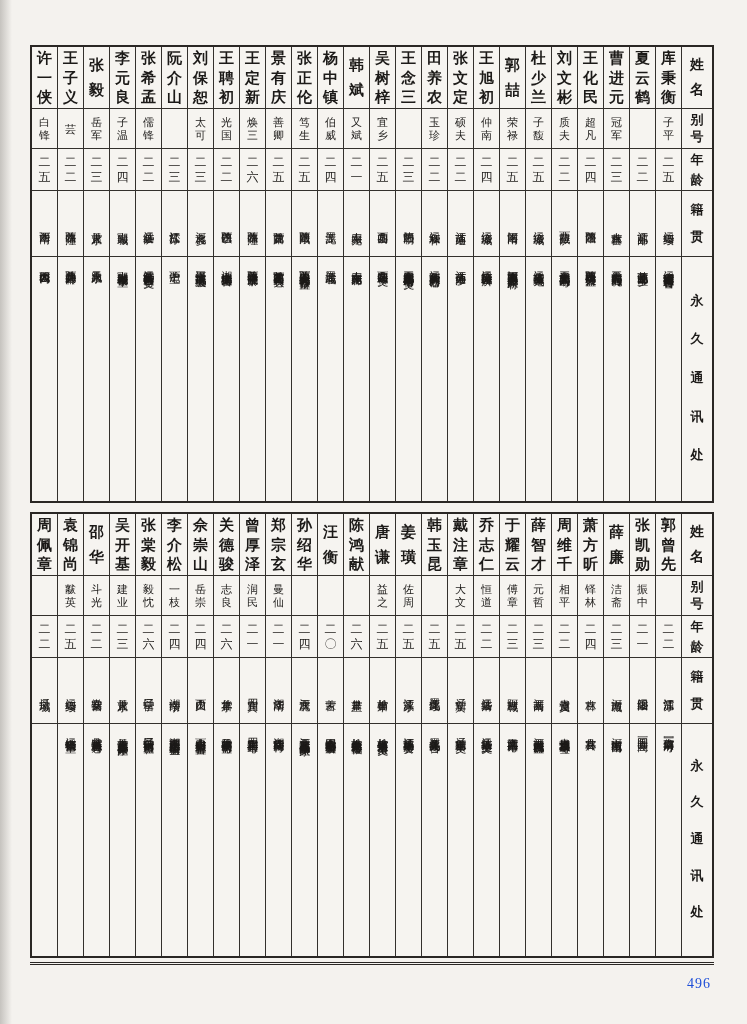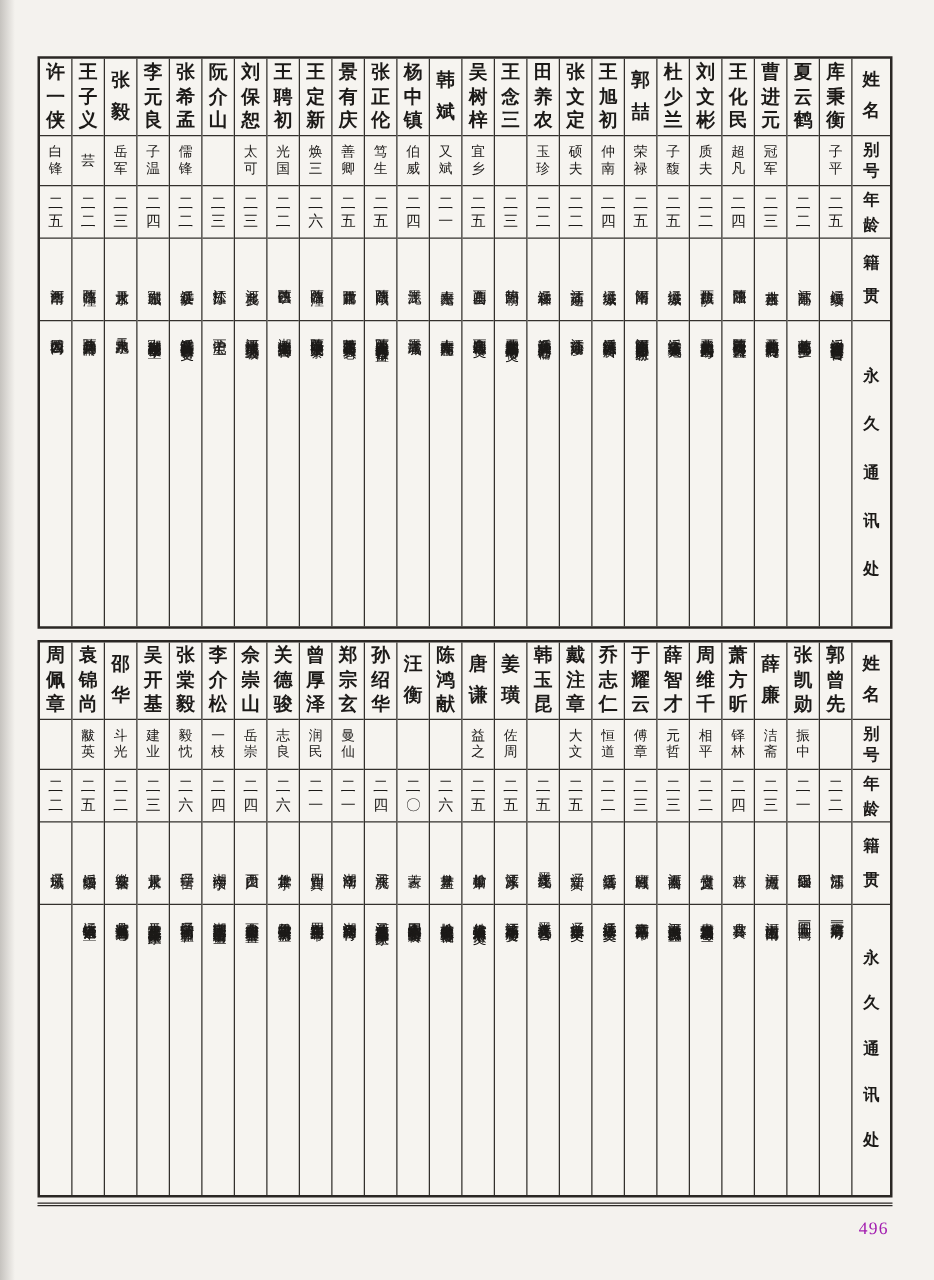--- a/index.html
+++ b/index.html
@@ -46,21 +46,21 @@
     writing-mode:vertical-rl;text-orientation:upright;
     line-height:12.5px;letter-spacing:.5px;max-height:100%;
   }
   .c-addr .vtext{height:calc(100% - 6px);}
   .col.header .cell{justify-content:space-evenly;font-weight:bold;}
   .col.header .c-name{font-size:14px;}
   .col.header .c-alias,.col.header .c-age,.col.header .c-native{font-size:13px;}
   .col.header .c-addr{font-size:13px;padding:14px 0 16px 0;justify-content:space-evenly;}
   .page-number{
     position:absolute;right:36px;top:976px;
-    font-size:14px;letter-spacing:1px;color:#a21caf;
+    font-size:14px;letter-spacing:1px;color:#1d4ed8;
     font-family:"Liberation Serif", serif;
   }
 </style>
 </head>
 <body>
 
 <section class="table table-top">
     <div class="col header">
       <div class="cell c-name">
         <span>姓</span>

